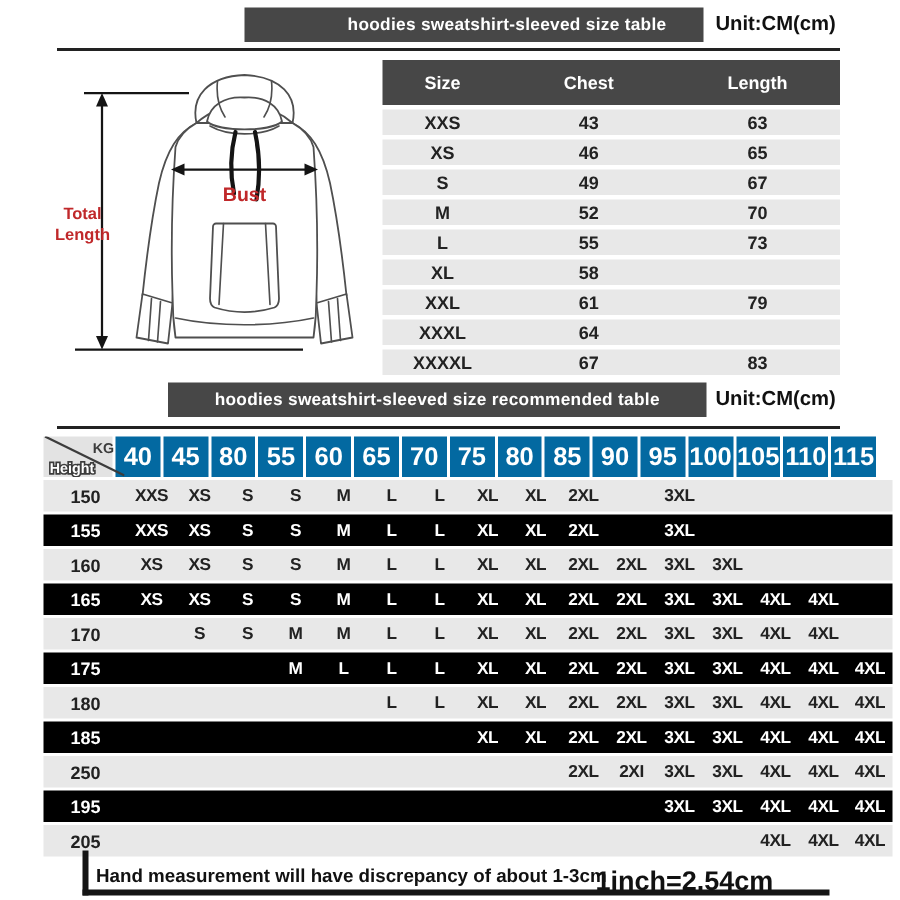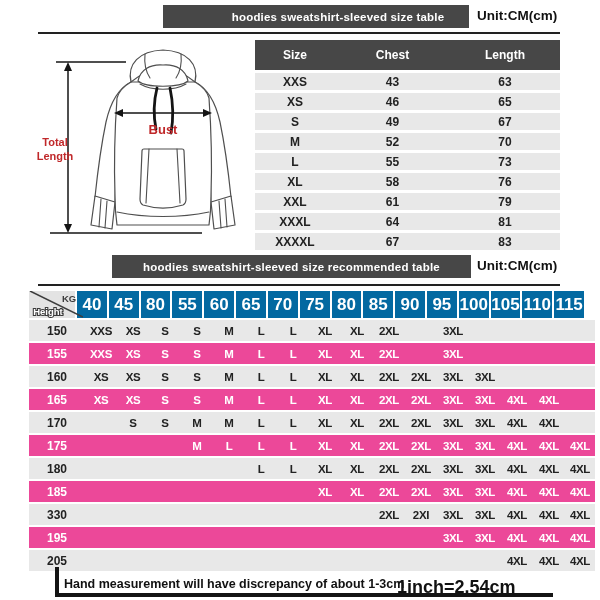--- a/index.html
+++ b/index.html
@@ -46,21 +46,21 @@
   .corner{width:46px;background:#e3e3e3;position:relative;margin-right:2px;}
   .corner svg{display:block;}
   .kg-t{font-size:9.5px;font-weight:bold;fill:#3c3c3c;}
   .hgt-t{font-size:9.5px;font-weight:bold;fill:#ffffff;stroke:#3c3c3c;stroke-width:2.2px;paint-order:stroke;}
   .diag{stroke:#3c3c3c;stroke-width:1.5;}
   .wbox{width:30px;background:#0369a1;color:#fff;font-size:17px;
     display:flex;align-items:center;justify-content:center;margin-right:2px;}
   .wbox:last-child{margin-right:11px;}
   .mrow{display:flex;height:21px;margin-bottom:2px;font-size:11.5px;}
   .mrow.light{background:#e8e8e8;color:#222;}
-  .mrow.dark{background:#ec4899;color:#fff;}
+  .mrow.dark{background:#000000;color:#fff;}
   .hcell{width:56px;display:flex;align-items:center;justify-content:center;font-size:12px;}
   .mcell{width:32px;display:flex;align-items:center;justify-content:center;letter-spacing:-.3px;}
   .mcell.last{width:30px;}
 
   
   #fbar{left:55px;top:567px;width:4px;height:30px;background:#141414;}
   #fline{left:55px;top:593px;width:498px;height:4px;background:#141414;}
   #fnote{left:64px;top:577px;font-size:12.5px;}
   #fconv{left:397px;top:577px;font-size:18px;}
 </style>
@@ -140,31 +140,29 @@
         <div class="scell c2">70</div>
       </div>
       <div class="srow">
         <div class="scell c0">L</div>
         <div class="scell c1">55</div>
         <div class="scell c2">73</div>
       </div>
       <div class="srow">
         <div class="scell c0">XL</div>
         <div class="scell c1">58</div>
-        <div class="scell c2">76</div>
       </div>
       <div class="srow">
         <div class="scell c0">XXL</div>
         <div class="scell c1">61</div>
         <div class="scell c2">79</div>
       </div>
       <div class="srow">
         <div class="scell c0">XXXL</div>
         <div class="scell c1">64</div>
-        <div class="scell c2">81</div>
       </div>
       <div class="srow">
         <div class="scell c0">XXXXL</div>
         <div class="scell c1">67</div>
         <div class="scell c2">83</div>
       </div>
     </div>
 </div>
 
 <div class="abs titlebar" id="hdr2">
@@ -346,21 +344,21 @@
         <div class="mcell">XL</div>
         <div class="mcell">2XL</div>
         <div class="mcell">2XL</div>
         <div class="mcell">3XL</div>
         <div class="mcell">3XL</div>
         <div class="mcell">4XL</div>
         <div class="mcell">4XL</div>
         <div class="mcell last">4XL</div>
       </div>
       <div class="mrow light">
-        <div class="hcell">330</div>
+        <div class="hcell">250</div>
         <div class="mcell"></div>
         <div class="mcell"></div>
         <div class="mcell"></div>
         <div class="mcell"></div>
         <div class="mcell"></div>
         <div class="mcell"></div>
         <div class="mcell"></div>
         <div class="mcell"></div>
         <div class="mcell"></div>
         <div class="mcell">2XL</div>

